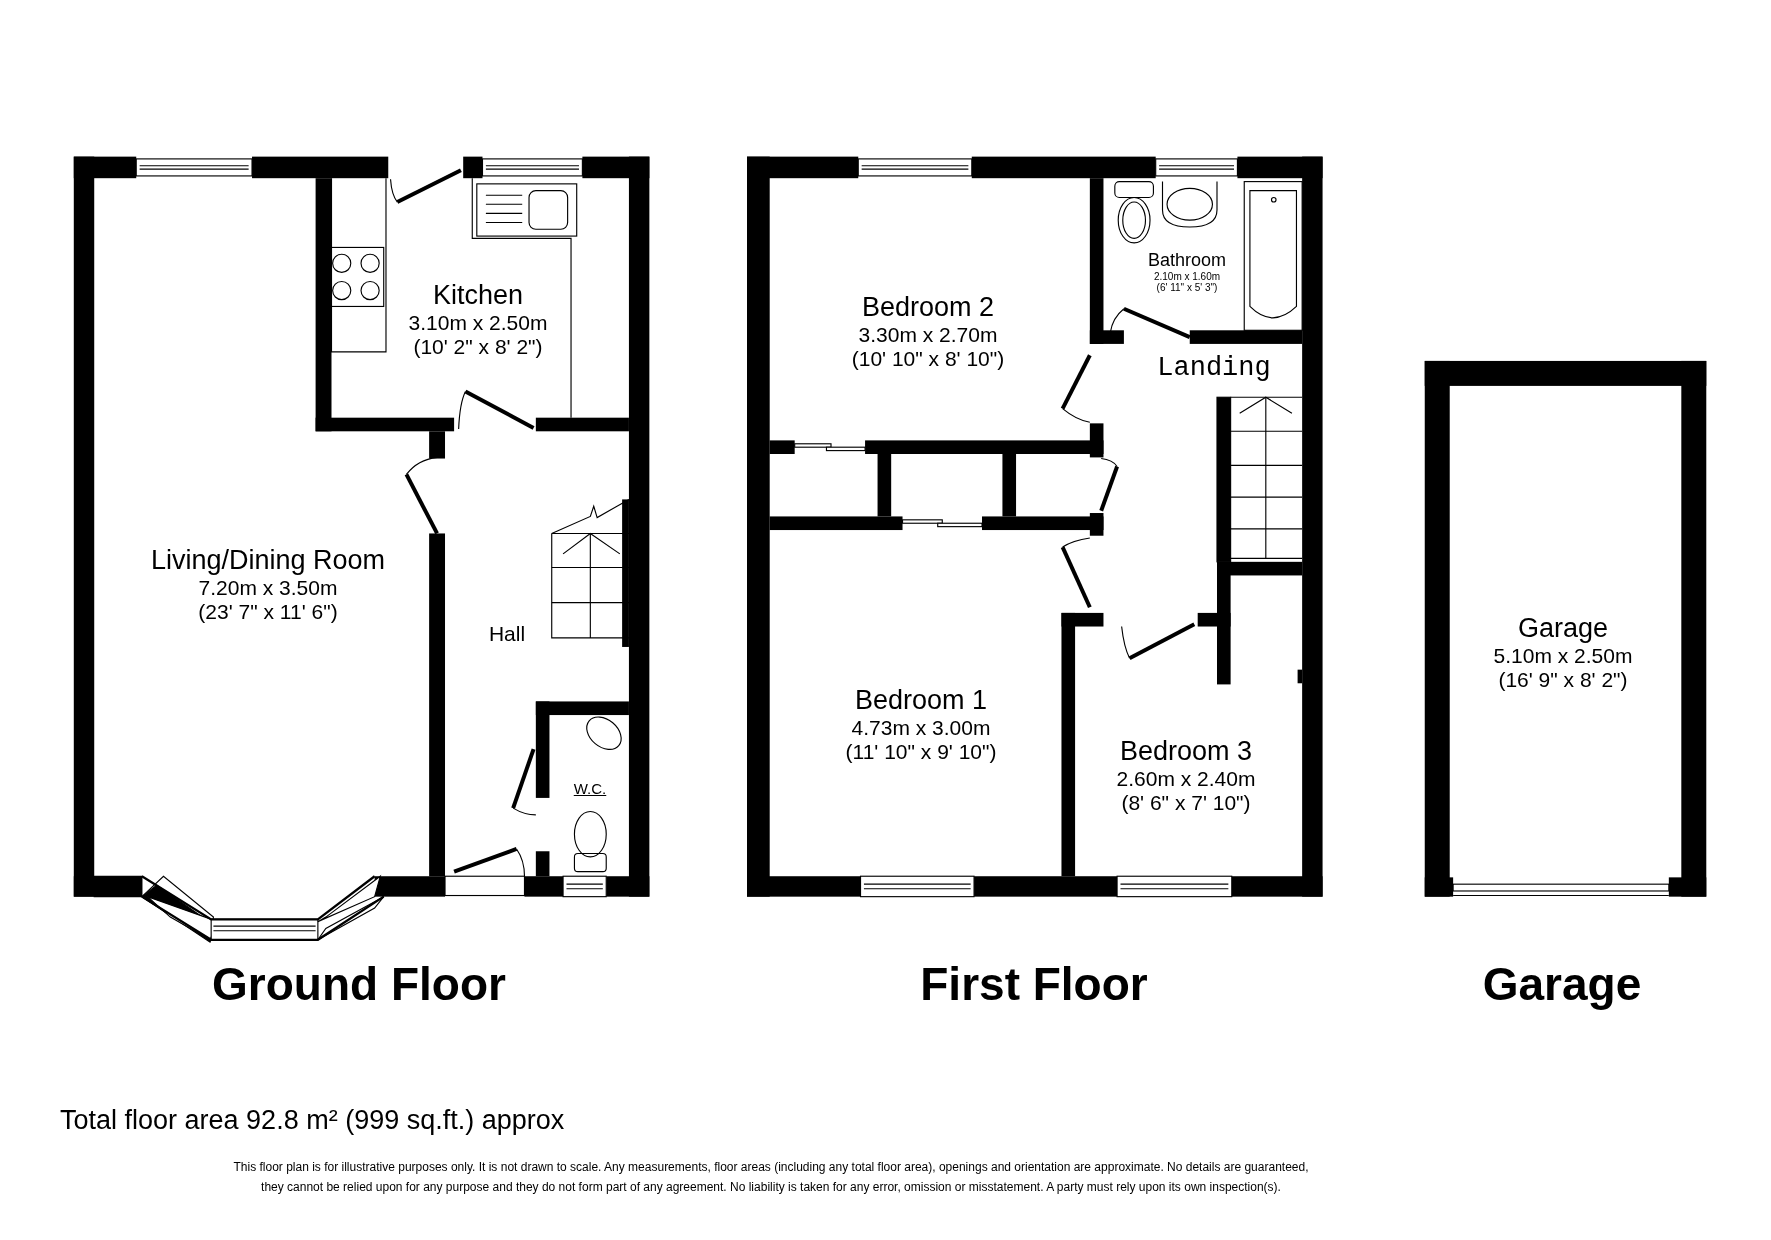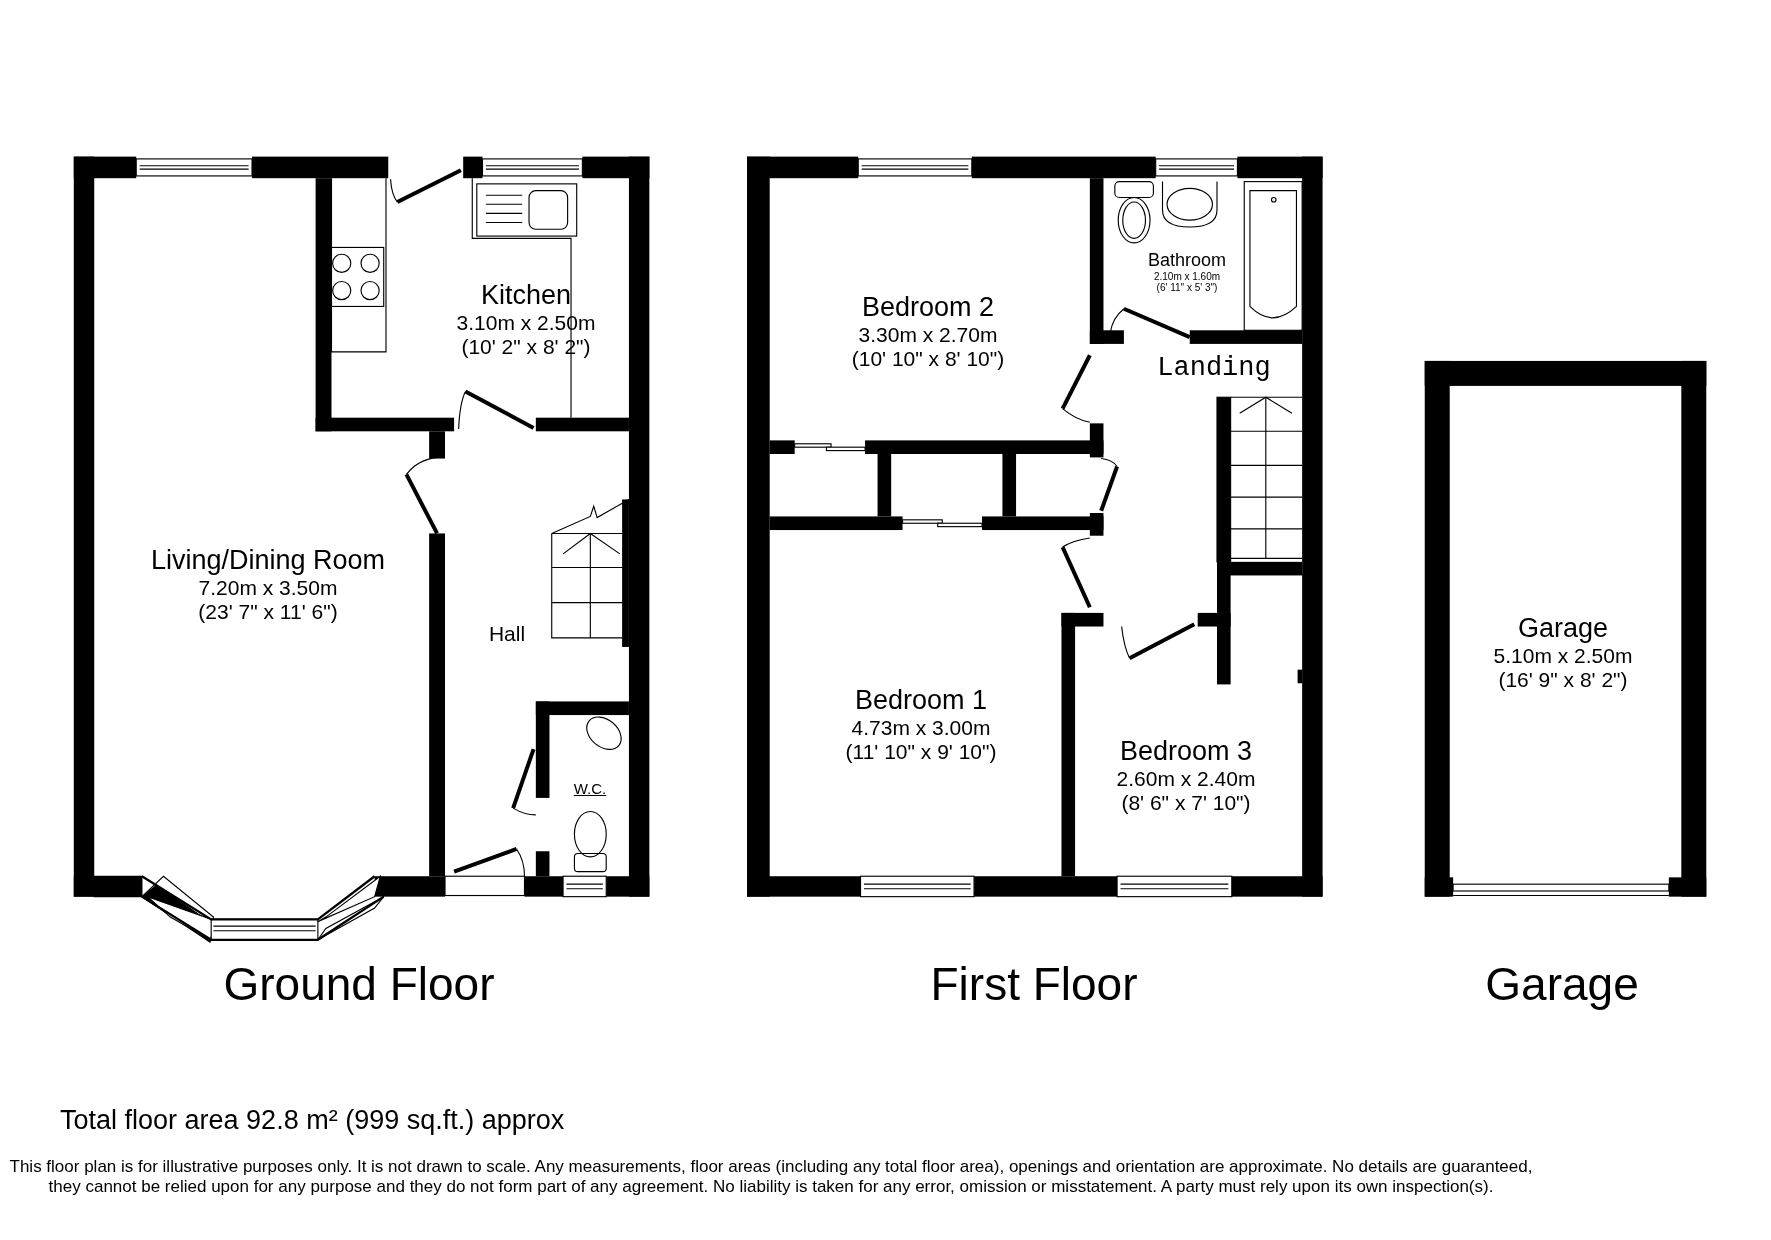--- a/index.html
+++ b/index.html
@@ -3,23 +3,23 @@
 <meta charset="utf-8">
 <style>
   html, body { margin:0; padding:0; background:#ffffff; }
   body { width:1771px; height:1240px; position:relative; overflow:hidden; font-family:"Liberation Sans", sans-serif; color:#000; }
   #plan { position:absolute; left:0; top:0; width:1771px; height:1240px; }
   .lbl { position:absolute; transform:translateX(-50%); white-space:nowrap; text-align:center; line-height:1.15; font-family:"Liberation Sans", sans-serif; }
   .room-name { font-size:27px; }
   .room-dim { font-size:21px; }
   .small-name { font-size:18px; }
   .small-dim { font-size:10px; }
-  .floor-title { font-size:46px; font-weight:normal;text-align:right; }
+  .floor-title { font-size:46px; font-weight:bold;text-align:right; }
   .total { position:absolute; left:60px; top:1105px; font-size:27px; white-space:nowrap; }
-  .disclaimer { position:absolute; left:0; width:1542px; top:1157px; text-align:center; font-size:17px; line-height:20px; }
+  .disclaimer { position:absolute; left:0; width:1542px; top:1157px; text-align:center; font-size:12px; line-height:20px; }
   .disclaimer div { white-space:nowrap; }
 </style>
 </head>
 <body>
 
 <svg id="plan" viewBox="0 0 1560 1092.5" preserveAspectRatio="none" xmlns="http://www.w3.org/2000/svg">
 
   <g>
 
     <rect x="65" y="138" width="55" height="19" fill="#000"></rect>
@@ -213,21 +213,21 @@
     <rect x="1481" y="318" width="22" height="472" fill="#000"></rect>
     <rect x="1255" y="773" width="25" height="17" fill="#000"></rect>
     <rect x="1470" y="773" width="33" height="17" fill="#000"></rect>
     <g stroke="#000" stroke-width="1" fill="#fff">
       <rect x="1280" y="779" width="190" height="6"></rect>
       <line x1="1280" y1="789" x2="1470" y2="789"></line>
     </g>
   </g>
 </svg>
 
-<div class="lbl" style="left:478px; top:280px;margin-left:48px;">
+<div class="lbl" style="left:478px; top:280px;">
   <div class="room-name">Kitchen</div>
   <div class="room-dim">3.10m x 2.50m</div>
   <div class="room-dim">(10' 2" x 8' 2")</div>
 </div>
 
 <div class="lbl" style="left:268px; top:545px;">
   <div class="room-name">Living/Dining Room</div>
   <div class="room-dim">7.20m x 3.50m</div>
   <div class="room-dim">(23' 7" x 11' 6")</div>
 </div>

